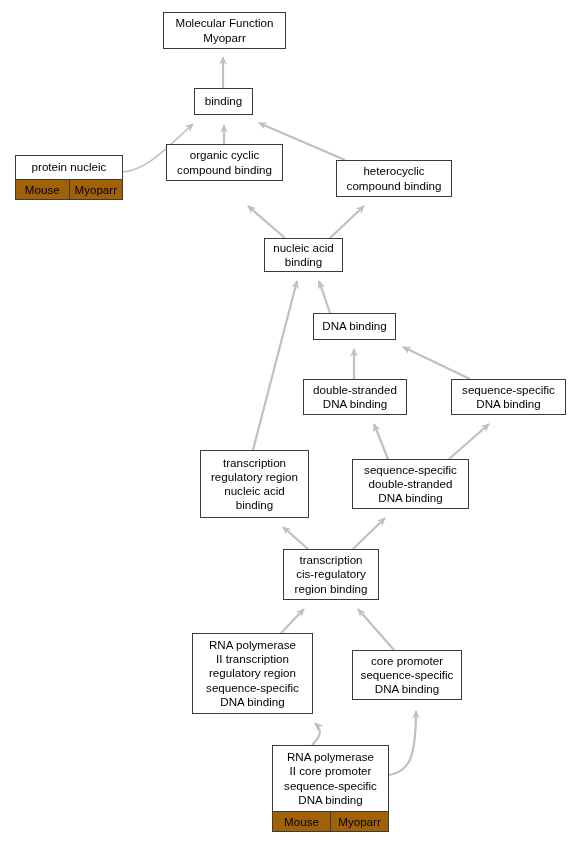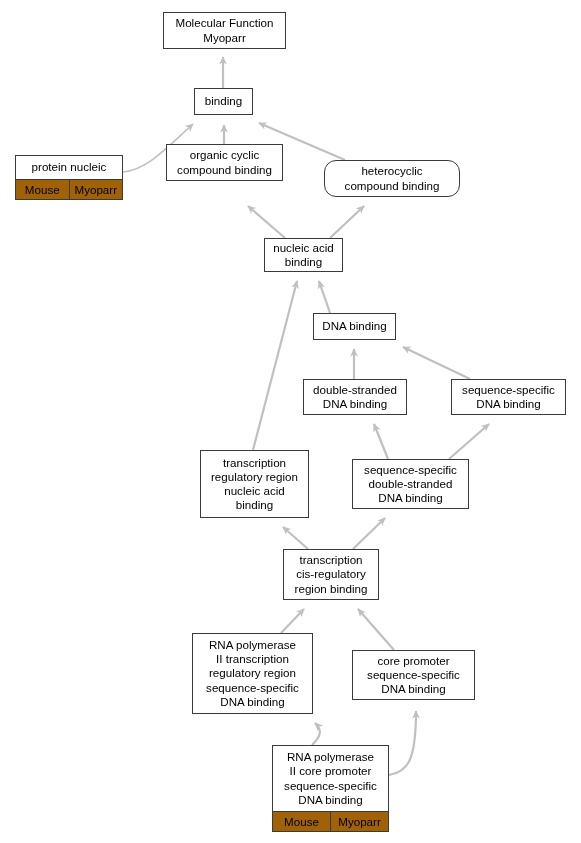--- a/index.html
+++ b/index.html
@@ -130,21 +130,21 @@
       <div class="evidence-cell">Mouse</div>
       <div class="evidence-cell">Myoparr</div>
     </div>
   </div>
 
   <div class="node" style="left:166px; top:144px; width:117px; height:37px;">
     <div class="node-label">organic cyclic
 compound binding</div>
   </div>
 
-  <div class="node" style="left:324px; top:160px; width:136px; height:37px;border-radius:12px;">
+  <div class="node" style="left:336px; top:160px; width:116px; height:37px;">
     <div class="node-label">heterocyclic
 compound binding</div>
   </div>
 
   <div class="node" style="left:264px; top:238px; width:79px; height:34px;">
     <div class="node-label">nucleic acid
 binding</div>
   </div>
 
   <div class="node" style="left:313px; top:313px; width:83px; height:27px;">
@@ -181,21 +181,21 @@
   </div>
 
   <div class="node" style="left:192px; top:633px; width:121px; height:81px;">
     <div class="node-label">RNA polymerase
 II transcription
 regulatory region
 sequence-specific
 DNA binding</div>
   </div>
 
-  <div class="node" style="left:352px; top:650px; width:123px; height:50px;">
+  <div class="node" style="left:352px; top:650px; width:110px; height:50px;">
     <div class="node-label">core promoter
 sequence-specific
 DNA binding</div>
   </div>
 
   <div class="node" style="left:272px; top:745px; width:117px; height:87px;">
     <div class="node-label">RNA polymerase
 II core promoter
 sequence-specific
 DNA binding</div>

